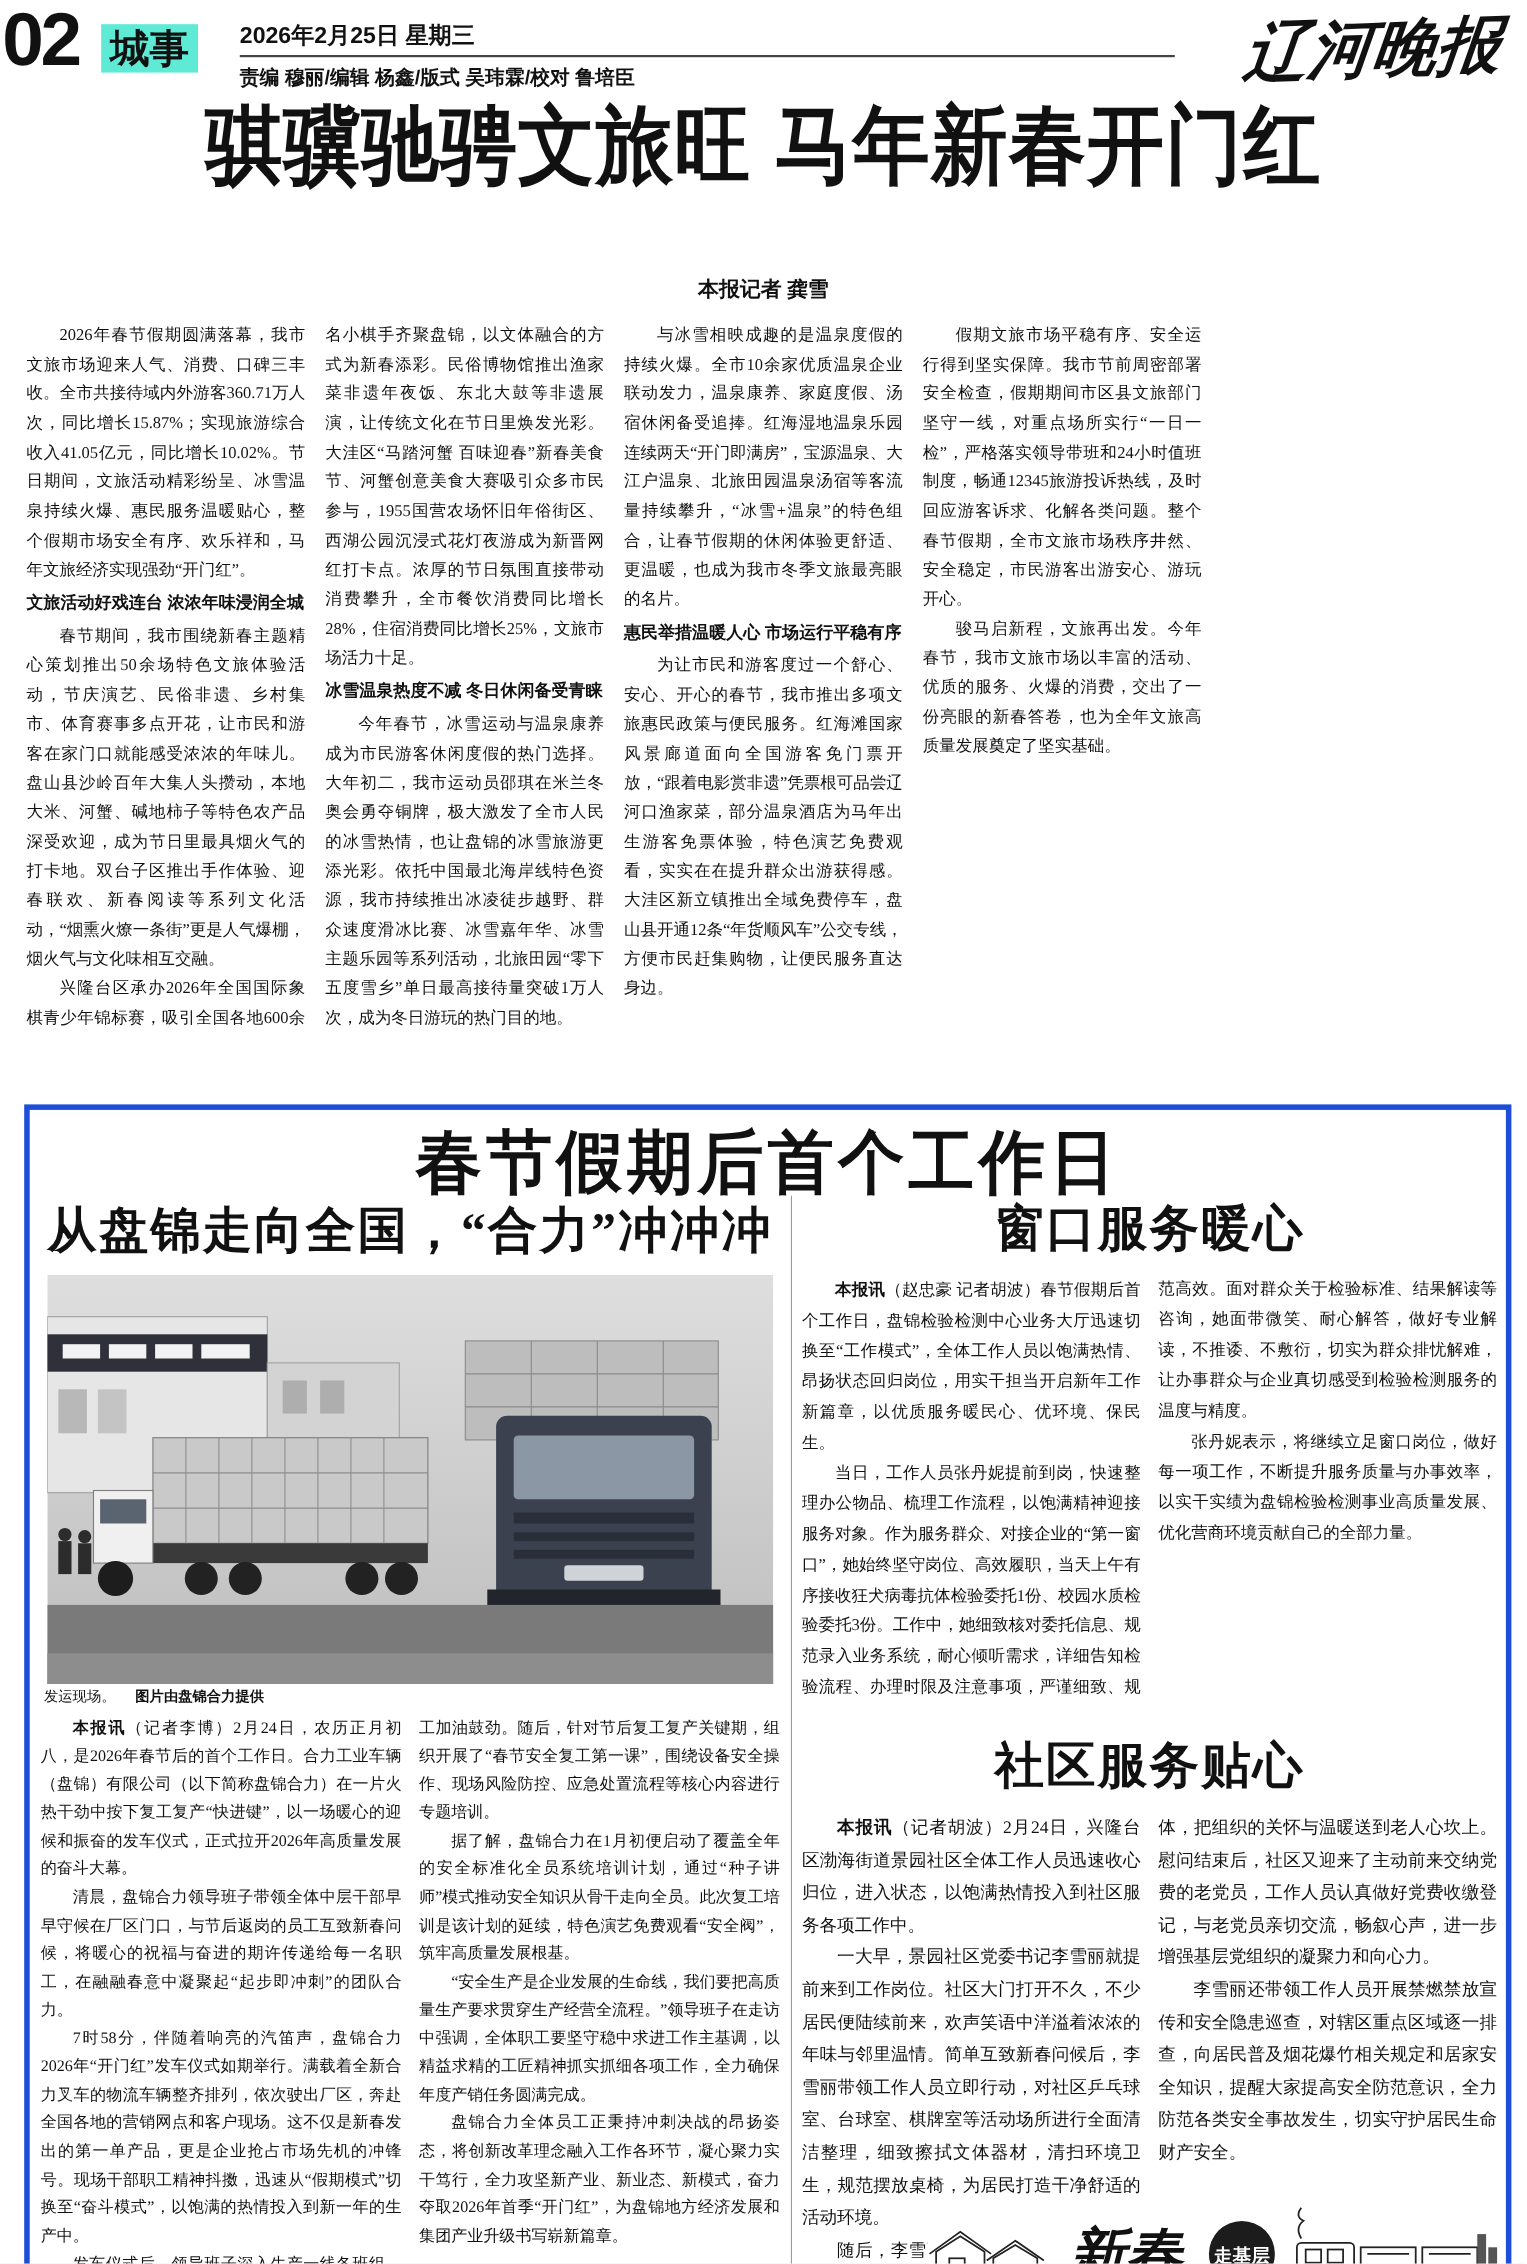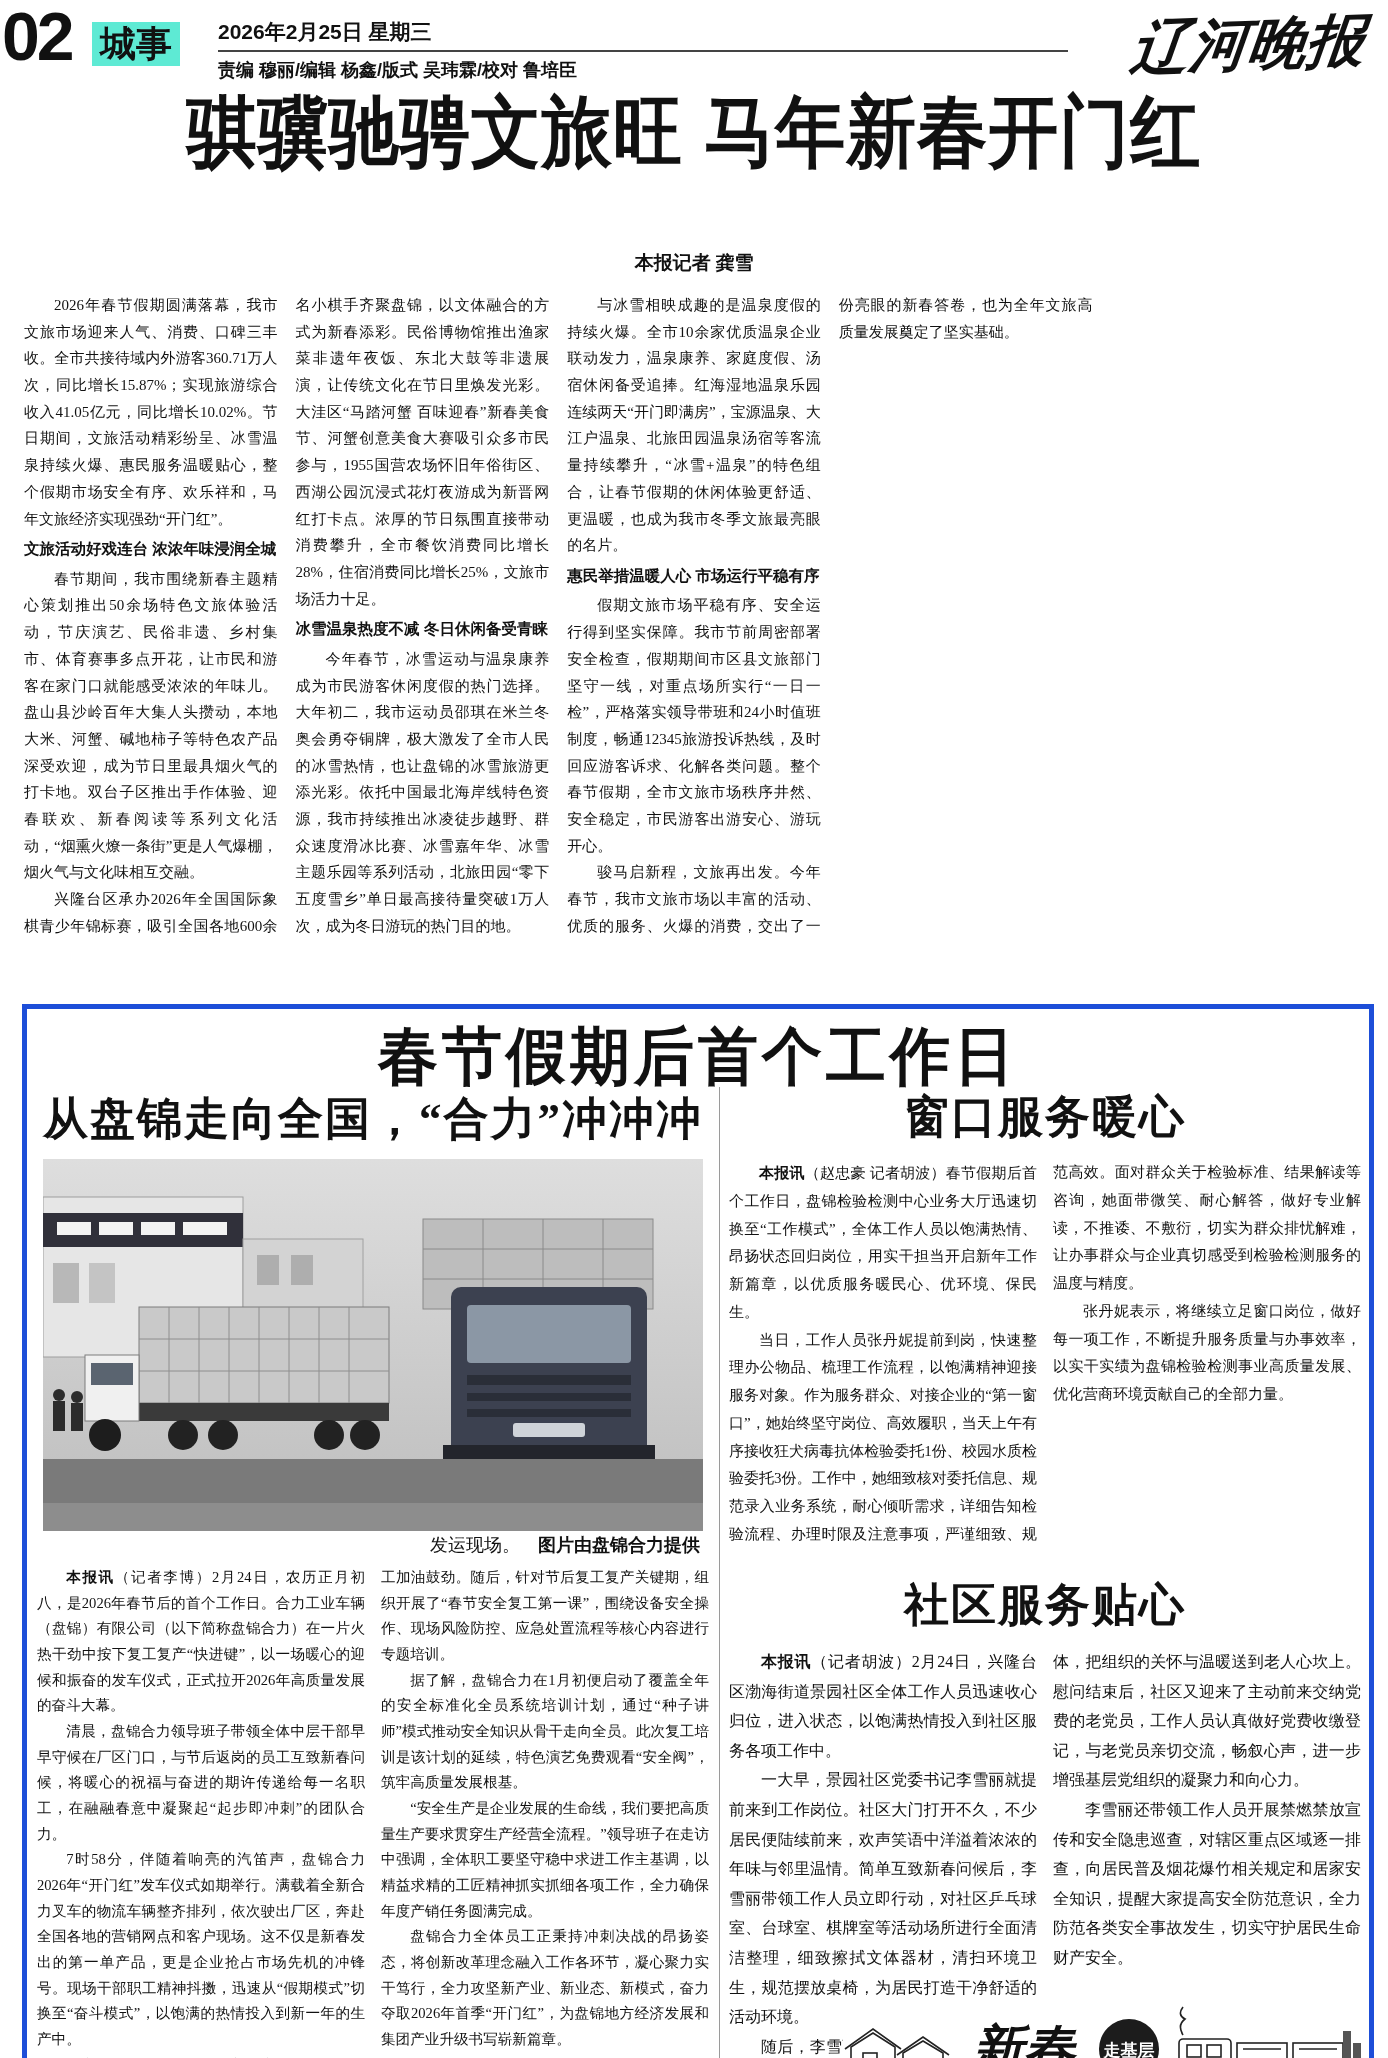--- a/index.html
+++ b/index.html
@@ -30,21 +30,21 @@
   h4.col-subhead{margin:3px 0;font-family:"Liberation Sans","DejaVu Sans",sans-serif;
                  font-size:15.5px;font-weight:700;text-indent:0;text-align:left;}
   
   .section-box{position:absolute;left:22px;top:1004px;width:1342px;height:1098px;border:5px solid #1d4ed8;}
   .section-banner{position:absolute;left:0;top:8px;width:100%;text-align:center;
                   font-size:60px;font-weight:900;letter-spacing:4px;transform:scaleY(1.05);}
   .v-divider{position:absolute;left:692px;top:78px;bottom:10px;width:1px;background:#9a9a9a;}
   .art-title{width:100%;text-align:center;font-size:45px;font-weight:900;letter-spacing:2px;}
   .heli-art{position:absolute;left:10px;top:80px;width:672px;}
   .heli-photo{display:block;margin:10px auto 0 auto;}
-  .photo-caption{width:660px;margin:2px auto 0 auto;text-align:right;font-size:18px;padding-right:6px;}
+  .photo-caption{width:660px;margin:2px auto 0 auto;text-align:left;font-size:13px;padding-right:6px;}
   .photo-caption b{font-family:"Liberation Sans","DejaVu Sans",sans-serif;font-weight:700;margin-left:18px;}
   .art-body{text-align:justify;column-fill:auto;}
   .heli-body{margin-top:8px;height:548px;column-count:2;column-gap:16px;font-size:14.6px;line-height:1.76;}
   .right-col{position:absolute;left:702px;top:78px;width:632px;}
   .window-title{margin-top:0;}
   .window-body{margin-top:12px;height:392px;column-count:2;column-gap:16px;font-size:15px;line-height:1.85;}
   .community-title{margin-top:24px;}
   .community-body{margin-top:12px;height:492px;column-count:2;column-gap:16px;font-size:16px;line-height:1.85;}
   .footer-graphic{position:absolute;right:6px;bottom:6px;width:520px;height:100px;background:#fff;}
   b.lead-in{font-weight:700;font-family:"Liberation Sans","DejaVu Sans",sans-serif;}
@@ -65,20 +65,21 @@
   <div class="lead-byline">本报记者 龚雪</div>
   <div class="lead-body">
       <p>2026年春节假期圆满落幕，我市文旅市场迎来人气、消费、口碑三丰收。全市共接待域内外游客360.71万人次，同比增长15.87%；实现旅游综合收入41.05亿元，同比增长10.02%。节日期间，文旅活动精彩纷呈、冰雪温泉持续火爆、惠民服务温暖贴心，整个假期市场安全有序、欢乐祥和，马年文旅经济实现强劲“开门红”。</p>
       <h4 class="col-subhead">文旅活动好戏连台  浓浓年味浸润全城</h4>
       <p>春节期间，我市围绕新春主题精心策划推出50余场特色文旅体验活动，节庆演艺、民俗非遗、乡村集市、体育赛事多点开花，让市民和游客在家门口就能感受浓浓的年味儿。盘山县沙岭百年大集人头攒动，本地大米、河蟹、碱地柿子等特色农产品深受欢迎，成为节日里最具烟火气的打卡地。双台子区推出手作体验、迎春联欢、新春阅读等系列文化活动，“烟熏火燎一条街”更是人气爆棚，烟火气与文化味相互交融。</p>
       <p>兴隆台区承办2026年全国国际象棋青少年锦标赛，吸引全国各地600余名小棋手齐聚盘锦，以文体融合的方式为新春添彩。民俗博物馆推出渔家菜非遗年夜饭、东北大鼓等非遗展演，让传统文化在节日里焕发光彩。大洼区“马踏河蟹 百味迎春”新春美食节、河蟹创意美食大赛吸引众多市民参与，1955国营农场怀旧年俗街区、西湖公园沉浸式花灯夜游成为新晋网红打卡点。浓厚的节日氛围直接带动消费攀升，全市餐饮消费同比增长28%，住宿消费同比增长25%，文旅市场活力十足。</p>
       <h4 class="col-subhead">冰雪温泉热度不减  冬日休闲备受青睐</h4>
       <p>今年春节，冰雪运动与温泉康养成为市民游客休闲度假的热门选择。大年初二，我市运动员邵琪在米兰冬奥会勇夺铜牌，极大激发了全市人民的冰雪热情，也让盘锦的冰雪旅游更添光彩。依托中国最北海岸线特色资源，我市持续推出冰凌徒步越野、群众速度滑冰比赛、冰雪嘉年华、冰雪主题乐园等系列活动，北旅田园“零下五度雪乡”单日最高接待量突破1万人次，成为冬日游玩的热门目的地。</p>
       <p>与冰雪相映成趣的是温泉度假的持续火爆。全市10余家优质温泉企业联动发力，温泉康养、家庭度假、汤宿休闲备受追捧。红海湿地温泉乐园连续两天“开门即满房”，宝源温泉、大江户温泉、北旅田园温泉汤宿等客流量持续攀升，“冰雪+温泉”的特色组合，让春节假期的休闲体验更舒适、更温暖，也成为我市冬季文旅最亮眼的名片。</p>
       <h4 class="col-subhead">惠民举措温暖人心  市场运行平稳有序</h4>
+      <p>为让市民和游客度过一个舒心、安心、开心的春节，我市推出多项文旅惠民政策与便民服务。红海滩国家风景廊道面向全国游客免门票开放，“跟着电影赏非遗”凭票根可品尝辽河口渔家菜，部分温泉酒店为马年出生游客免票体验，特色演艺免费观看，实实在在提升群众出游获得感。大洼区新立镇推出全域免费停车，盘山县开通12条“年货顺风车”公交专线，方便市民赶集购物，让便民服务直达身边。</p>
       <p>假期文旅市场平稳有序、安全运行得到坚实保障。我市节前周密部署安全检查，假期期间市区县文旅部门坚守一线，对重点场所实行“一日一检”，严格落实领导带班和24小时值班制度，畅通12345旅游投诉热线，及时回应游客诉求、化解各类问题。整个春节假期，全市文旅市场秩序井然、安全稳定，市民游客出游安心、游玩开心。</p>
       <p>骏马启新程，文旅再出发。今年春节，我市文旅市场以丰富的活动、优质的服务、火爆的消费，交出了一份亮眼的新春答卷，也为全年文旅高质量发展奠定了坚实基础。</p>
     </div>
 
   <div class="section-box">
     <div class="section-banner">春节假期后首个工作日</div>
     <div class="v-divider"></div>
 
     <div class="heli-art">
       <div class="art-title">从盘锦走向全国，“合力”冲冲冲</div>

